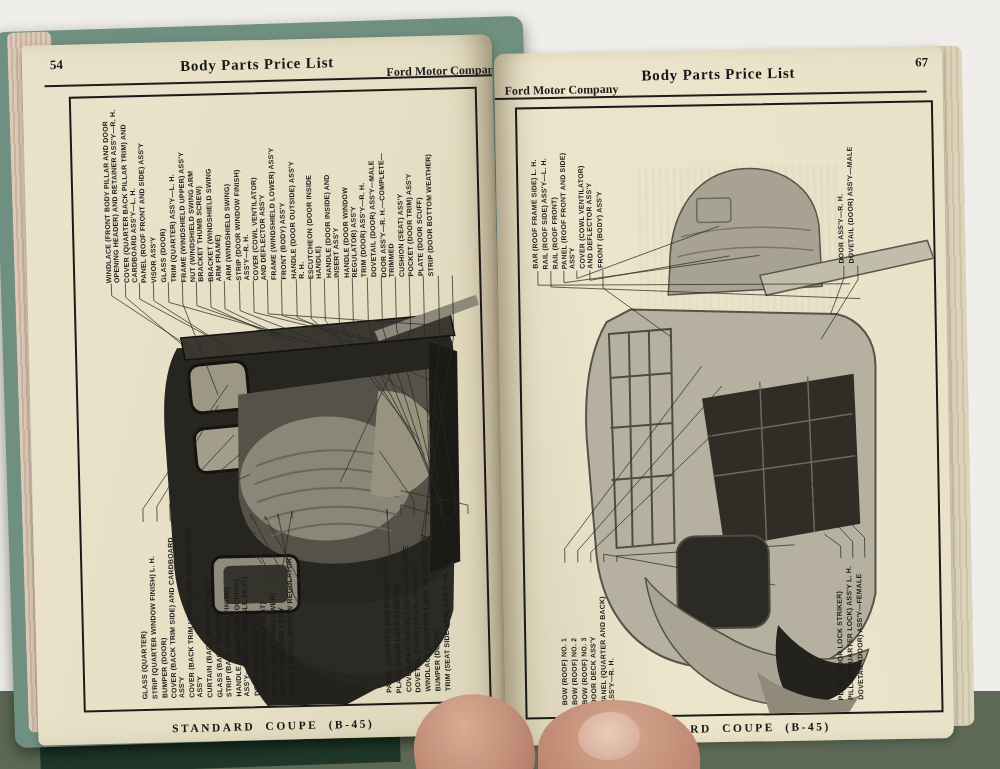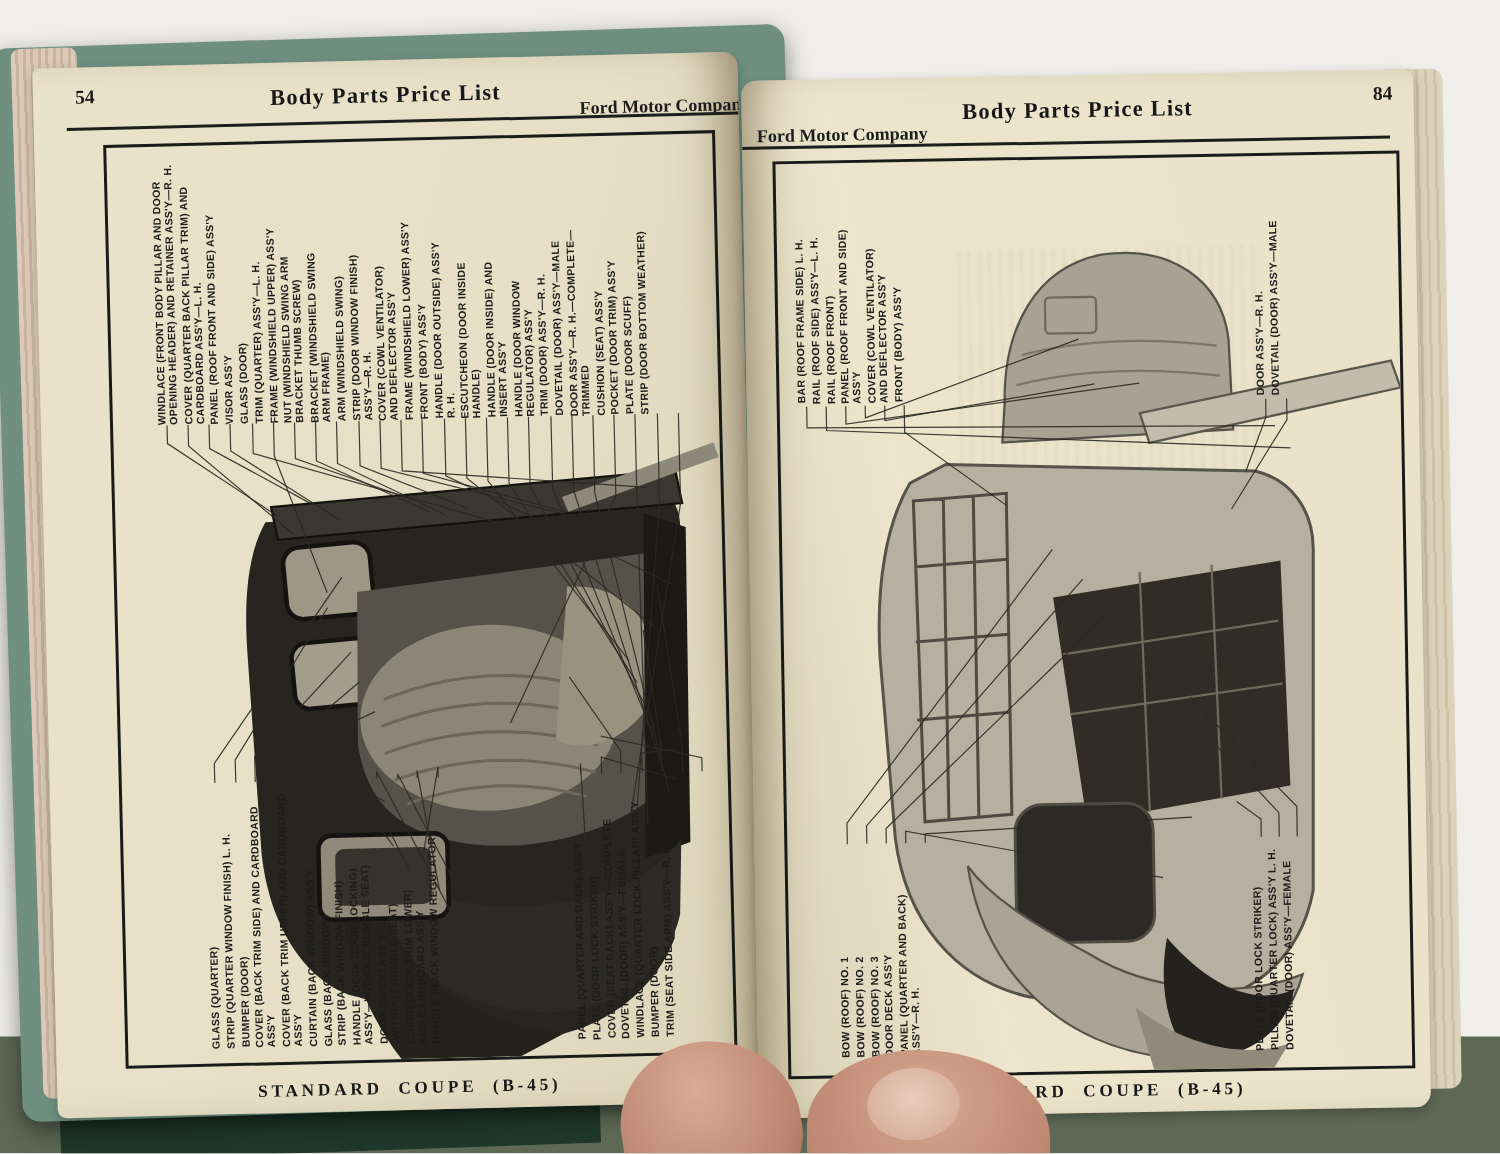--- a/index.html
+++ b/index.html
@@ -205,21 +205,21 @@
           <span class="vlabel">DOVETAIL (DOOR) ASS'Y—FEMALE</span>
           <span class="vlabel">WINDLACE (QUARTER LOCK PILLAR) ASS'Y</span>
           <span class="vlabel">BUMPER (DOOR)</span>
           <span class="vlabel">TRIM (SEAT SIDE ARM) ASS'Y—R. H.</span>
         </div>
     </div>
     <div class="footer">STANDARD COUPE (B-45)</div>
   </div>
 
   <div class="page page-right">
-    <div class="pagenum pn-r">84</div>
+    <div class="pagenum pn-r">67</div>
     <div class="runhead">Body Parts Price List</div>
     <div class="company co-r">Ford Motor Company</div>
     <div class="rule rule-r"></div>
 
     <div class="frame frame-r">
       <div class="ghost"></div>
       <svg class="art" viewBox="0 0 414 608">
 
         <g>
           <path d="M150,162 C150,112 172,72 216,64 C262,58 296,82 300,122 L302,182 L148,188 Z" fill="#a7a292" stroke="#56534a" stroke-width="1.5"></path>

